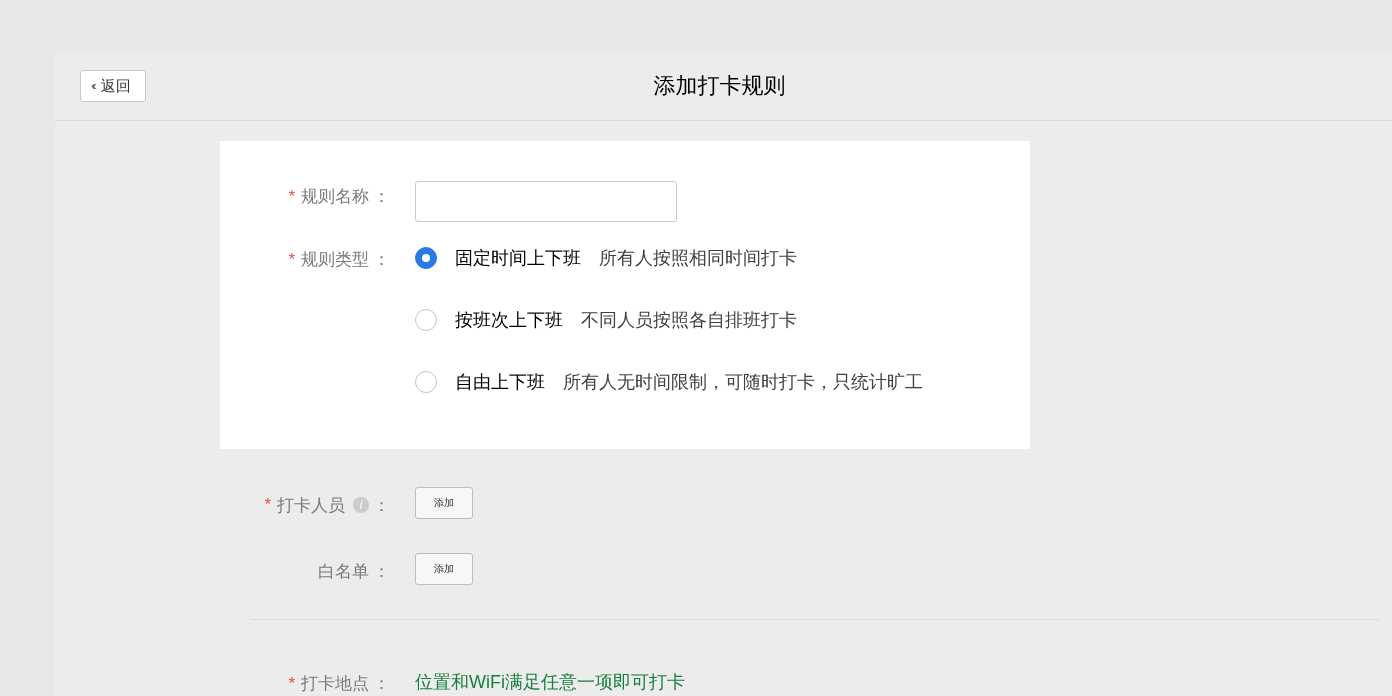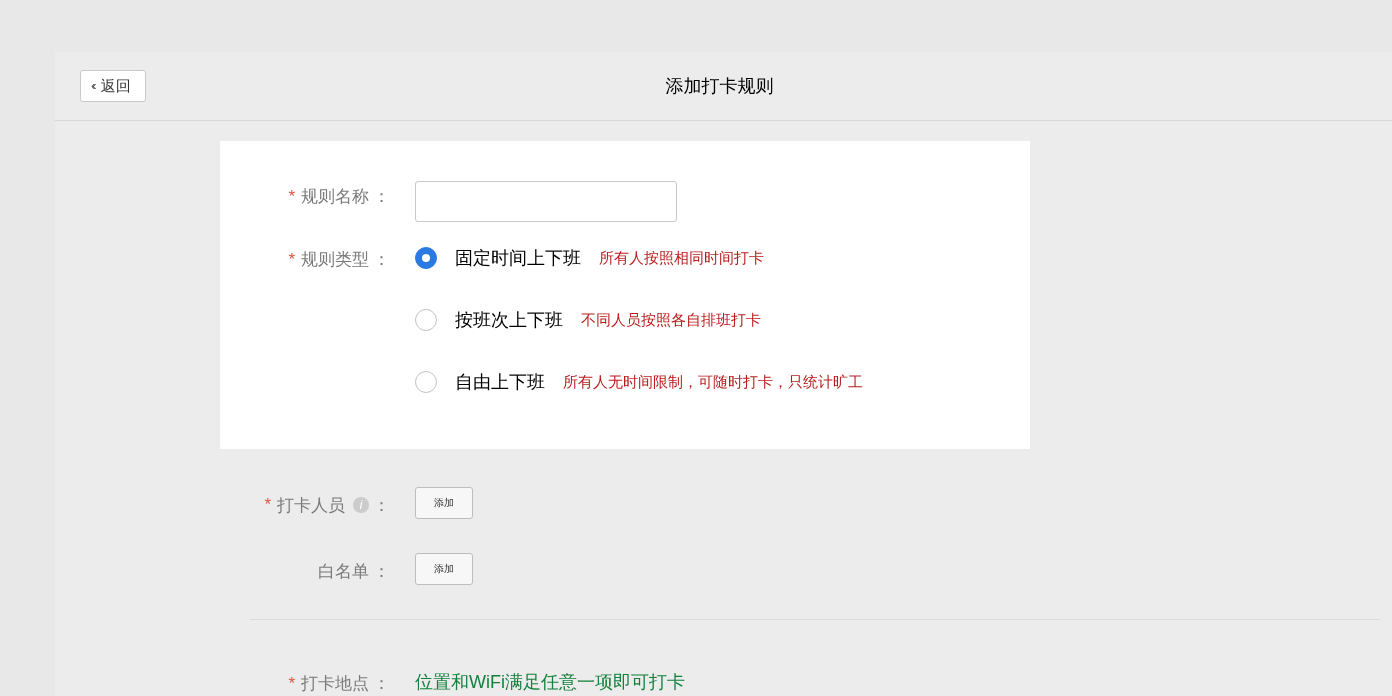--- a/index.html
+++ b/index.html
@@ -38,21 +38,21 @@
       font-size: 15px;
       color: #333;
       cursor: pointer;
       line-height: 1.2;
     }
     .back-btn .chev { letter-spacing: -3px; font-size: 13px; color:#555; margin-right:4px;}
     .page-title {
       position: absolute;
       left: 0; right: 8px;
       text-align: center;
-      font-size: 18px;
+      font-size: 22px;
       color: #000;
       font-weight: 400;
       pointer-events: none;
     }
     .form-area {
       padding-top: 0;
     }
     .white-card {
       background: #fff;
       margin: 20px 0 0 0;
@@ -124,22 +124,22 @@
       width: 8px; height: 8px;
       background: #fff;
       border-radius: 50%;
       transform: translate(-50%, -50%);
     }
     .radio-main {
       font-size: 18px;
       color: #000;
     }
     .radio-desc {
-      font-size: 15px;
-      color: #b91c1c;
+      font-size: 18px;
+      color: #404040;
       font-family: Liberation Mono, monospace;
     }
     .outside-rows {
       padding-top: 38px;
     }
     .outside-row {
       display: flex;
       align-items: center;
       margin-bottom: 34px;
     }

